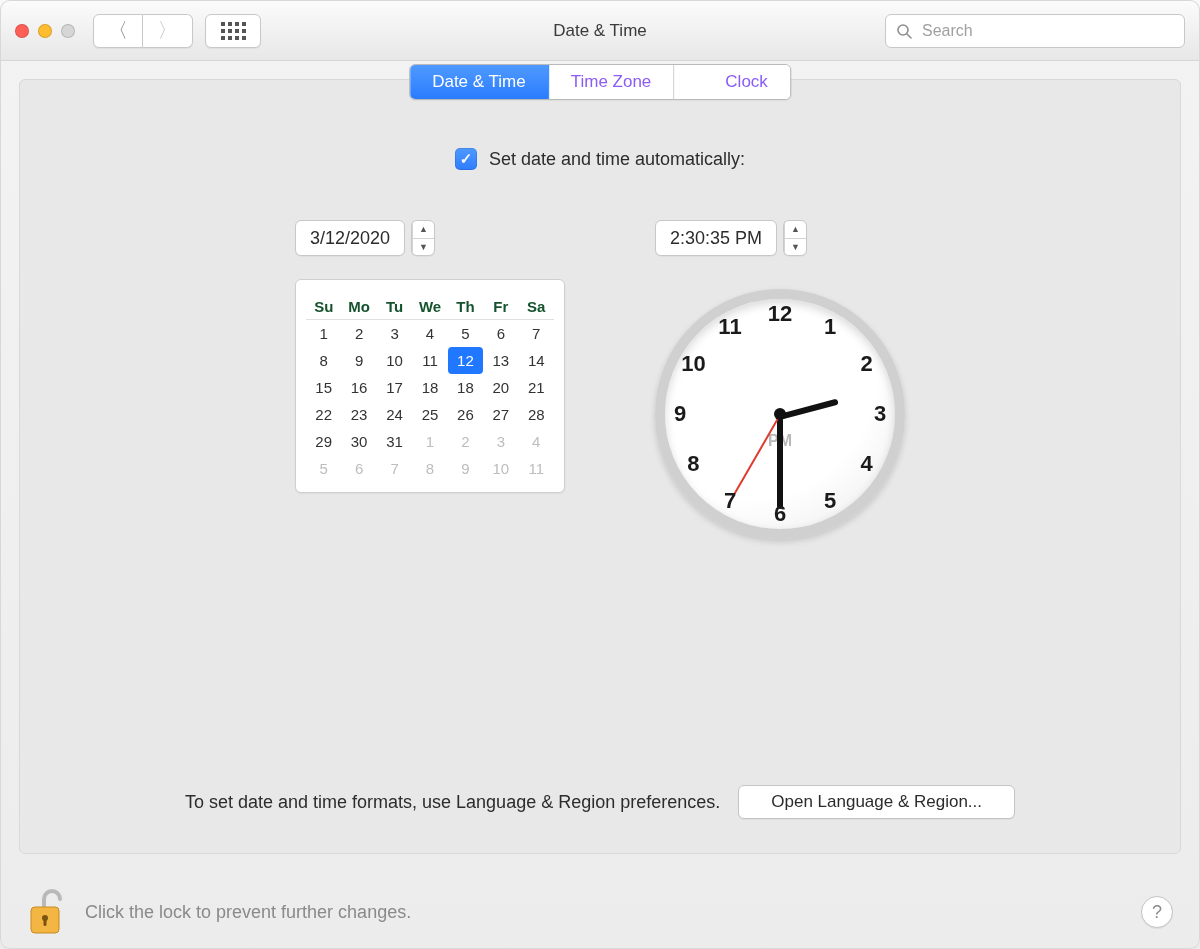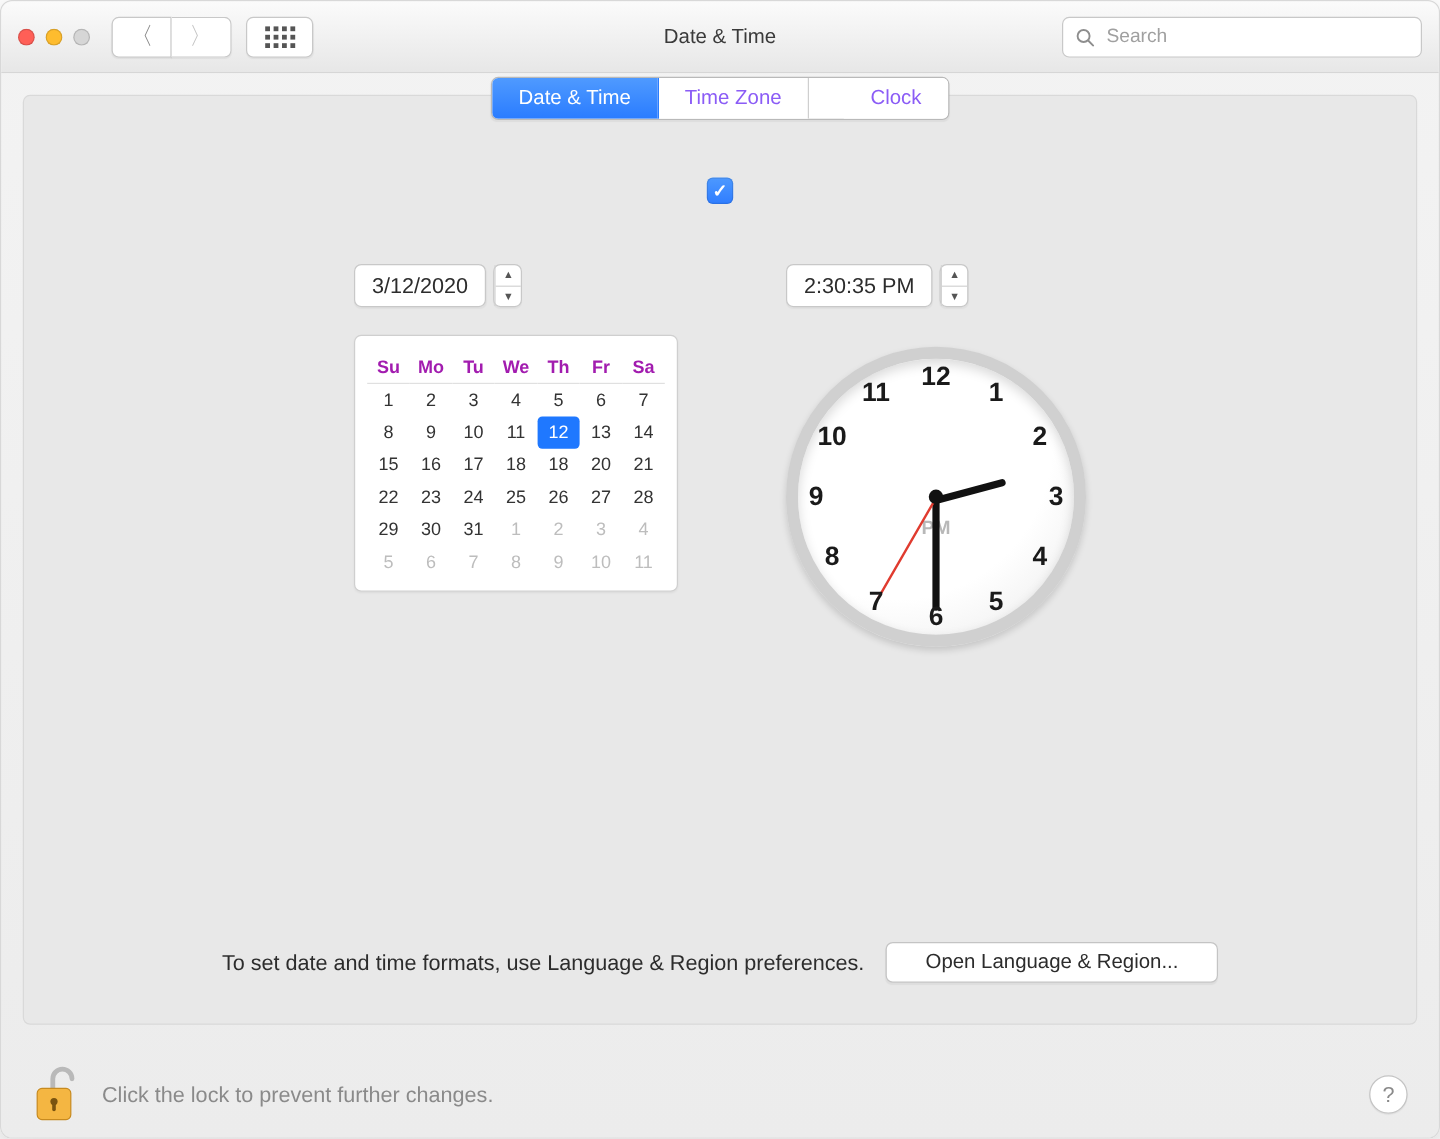--- a/index.html
+++ b/index.html
@@ -119,21 +119,21 @@
 
   
   .calendar{
     width:270px; background:#fff; border:1px solid #cfcfcf; border-radius:6px;
     box-shadow:0 1px 2px rgba(0,0,0,0.06); padding:8px 10px 10px 10px;
   }
   .cal-head{display:flex; align-items:center; justify-content:space-between;}
   .cal-title{font-weight:bold; font-size:19px;}
   .cal-nav{display:flex; gap:8px; color:#b5b5b5; font-size:13px; align-items:center;}
   .cal-grid{display:grid; grid-template-columns:repeat(7,1fr); text-align:center; margin-top:6px; font-size:15px;}
-  .cal-dow{font-weight:600; color:#a21caf; padding:4px 0; border-bottom:1px solid #e0e0e0;}
+  .cal-dow{font-weight:600; color:#14532d; padding:4px 0; border-bottom:1px solid #e0e0e0;}
   .cal-day{padding:5px 0; color:#333;}
   .cal-day.sel{ background:#1f78ff; color:#fff; border-radius:4px;}
   .cal-day.other{color:#bdbdbd;}
 
   
   .clock{
     width:250px;height:250px;border-radius:50%; position:relative;
     background:radial-gradient(circle at 35% 30%, #fff 60%, #e9e9e9 100%);
     border:10px solid #d0d0d0;
     box-shadow: inset 0 4px 10px rgba(0,0,0,0.15), 0 3px 6px rgba(0,0,0,0.15);
@@ -220,20 +220,21 @@
       <div class="tabs">
         <div class="tab active">Date &amp; Time</div>
         <div class="tab">Time Zone</div>
         <div class="tab">Clock</div>
       </div>
 
       <div class="auto-row">
         <div class="checkbox">
           <span>✓</span>
         </div>
+        <span>Set date and time automatically:</span>
       </div>
 
       <div class="two-col">
 
         <div class="col">
           <div style="display:flex;align-items:center;">
             <div class="field">
               <span class="val">3/12/2020</span>
             </div>
             <div class="stepper-gap"></div>

